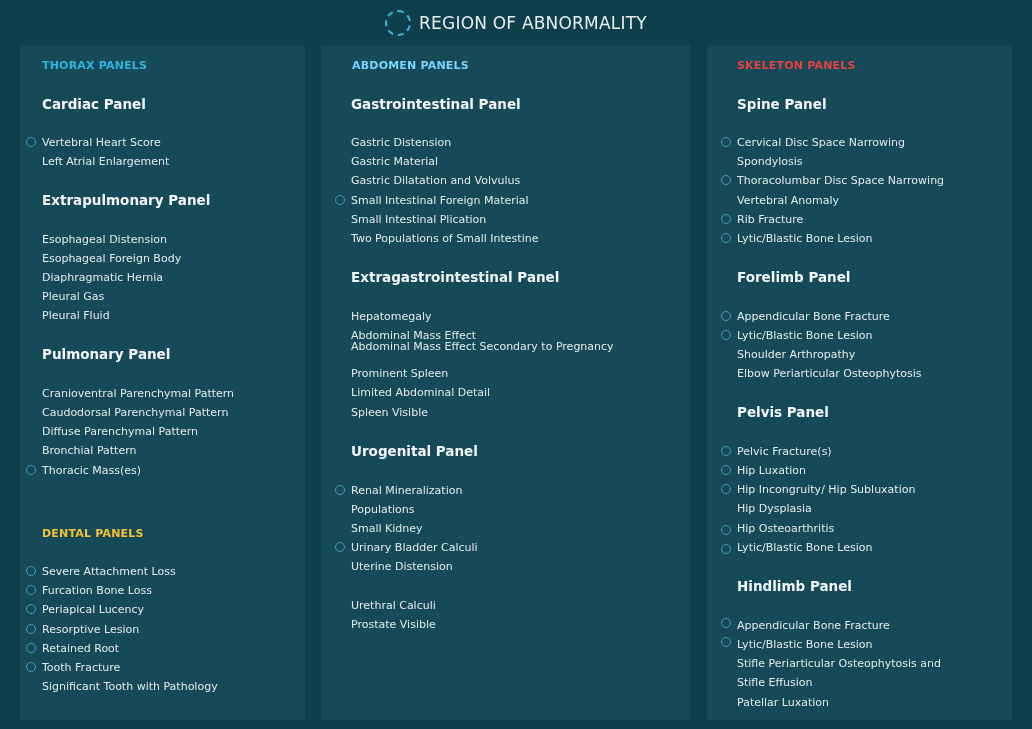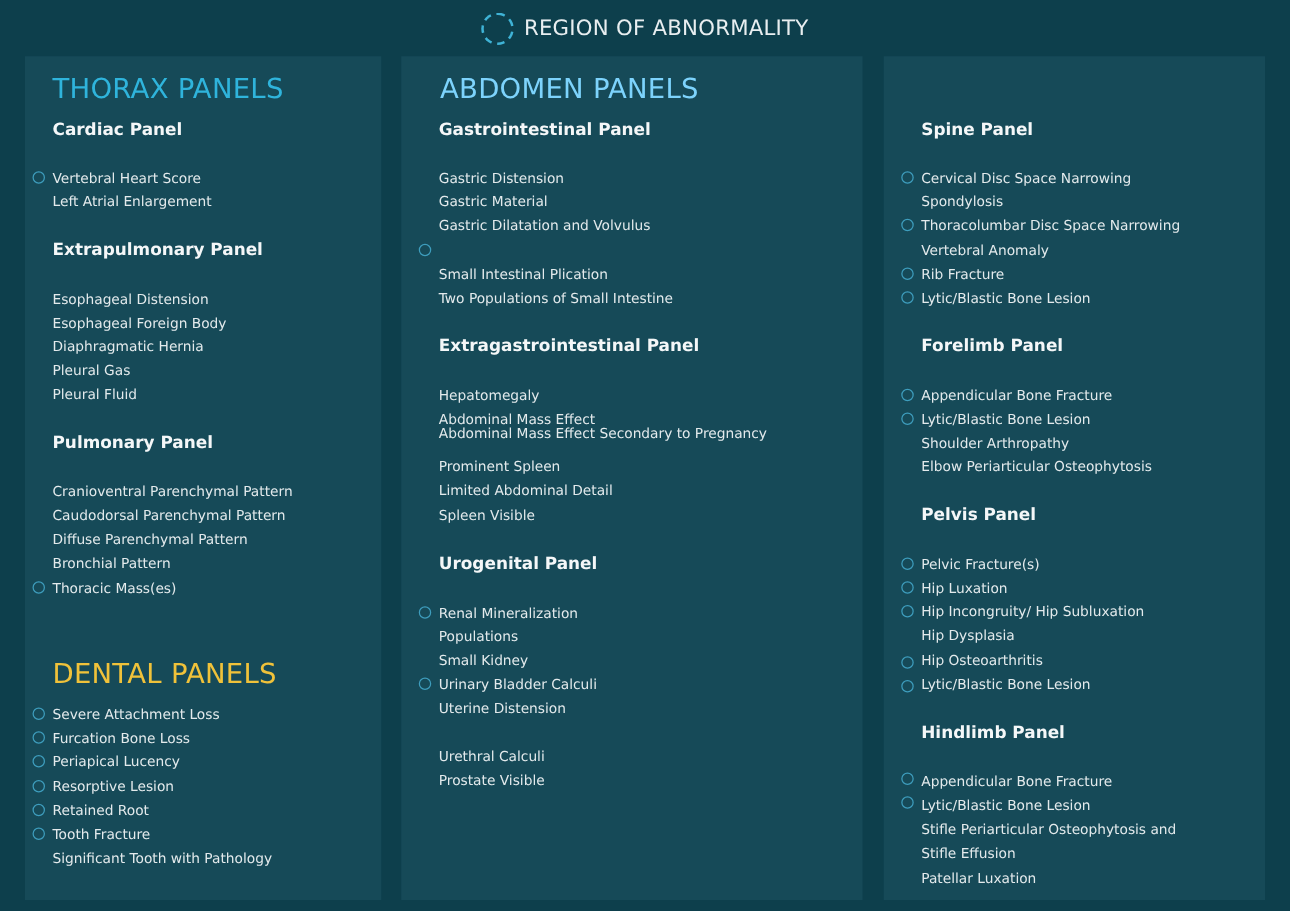--- a/index.html
+++ b/index.html
@@ -20,21 +20,21 @@
   }
   .header .title { font-size:17px; color:#e8eef0; letter-spacing:0.2px; }
   .panel {
     position:absolute; top:45px; height:675px;
     background:#164a58; box-sizing:border-box;
   }
   #p-thorax { left:20px; width:285px; }
   #p-abdomen { left:321px; width:369px; }
   #p-skeleton { left:707px; width:305px; }
   .section-title {
-    position:absolute; font-weight:normal; font-size:22px; letter-spacing:0.2px;
+    position:absolute; font-weight:bold; font-size:11px; letter-spacing:0.2px;
   }
   .group-title {
     position:absolute; font-weight:bold; font-size:13.5px; color:#f4f7f8;
   }
   .item {
     position:absolute; font-size:11px; color:#e3eaec; white-space:nowrap; line-height:19px;
   }
   .item .dot {
     position:absolute; left:-16px; top:4px; width:10px; height:10px;
     border:1.3px solid #3e9dbd; border-radius:50%; box-sizing:border-box;
@@ -79,21 +79,21 @@
   <div class="item" style="left:22px;top:632px"><span>Significant Tooth with Pathology</span></div>
 </div>
 
 <div class="panel" id="p-abdomen">
   <div class="section-title" style="left:31px;top:14px;color:#7dd3fc">ABDOMEN PANELS</div>
 
   <div class="group-title" style="left:30px;top:51px">Gastrointestinal Panel</div>
   <div class="item" style="left:30px;top:88px"><span>Gastric Distension</span></div>
   <div class="item" style="left:30px;top:107px"><span>Gastric Material</span></div>
   <div class="item" style="left:30px;top:126px"><span>Gastric Dilatation and Volvulus</span></div>
-  <div class="item" style="left:30px;top:146px"><span class="dot"></span></div>
+  <div class="item" style="left:30px;top:146px"><span class="dot"></span><span>Small Intestinal Foreign Material</span></div>
   <div class="item" style="left:30px;top:165px"><span>Small Intestinal Plication</span></div>
   <div class="item" style="left:30px;top:184px"><span>Two Populations of Small Intestine</span></div>
 
   <div class="group-title" style="left:30px;top:224px">Extragastrointestinal Panel</div>
   <div class="item" style="left:30px;top:262px"><span>Hepatomegaly</span></div>
   <div class="item" style="left:30px;top:281px"><span>Abdominal Mass Effect</span></div>
   <div class="item" style="left:30px;top:292px"><span>Abdominal Mass Effect Secondary to Pregnancy</span></div>
   <div class="item" style="left:30px;top:319px"><span>Prominent Spleen</span></div>
   <div class="item" style="left:30px;top:338px"><span>Limited Abdominal Detail</span></div>
   <div class="item" style="left:30px;top:358px"><span>Spleen Visible</span></div>
@@ -102,20 +102,21 @@
   <div class="item" style="left:30px;top:436px"><span class="dot"></span><span>Renal Mineralization</span></div>
   <div class="item" style="left:30px;top:455px"><span>Populations</span></div>
   <div class="item" style="left:30px;top:474px"><span>Small Kidney</span></div>
   <div class="item" style="left:30px;top:493px"><span class="dot"></span><span>Urinary Bladder Calculi</span></div>
   <div class="item" style="left:30px;top:512px"><span>Uterine Distension</span></div>
   <div class="item" style="left:30px;top:551px"><span>Urethral Calculi</span></div>
   <div class="item" style="left:30px;top:570px"><span>Prostate Visible</span></div>
 </div>
 
 <div class="panel" id="p-skeleton">
+  <div class="section-title" style="left:30px;top:14px;color:#e8403f">SKELETON PANELS</div>
 
   <div class="group-title" style="left:30px;top:51px">Spine Panel</div>
   <div class="item" style="left:30px;top:88px"><span class="dot"></span><span>Cervical Disc Space Narrowing</span></div>
   <div class="item" style="left:30px;top:107px"><span>Spondylosis</span></div>
   <div class="item" style="left:30px;top:126px"><span class="dot"></span><span>Thoracolumbar Disc Space Narrowing</span></div>
   <div class="item" style="left:30px;top:146px"><span>Vertebral Anomaly</span></div>
   <div class="item" style="left:30px;top:165px"><span class="dot"></span><span>Rib Fracture</span></div>
   <div class="item" style="left:30px;top:184px"><span class="dot"></span><span>Lytic/Blastic Bone Lesion</span></div>
 
   <div class="group-title" style="left:30px;top:224px">Forelimb Panel</div>

